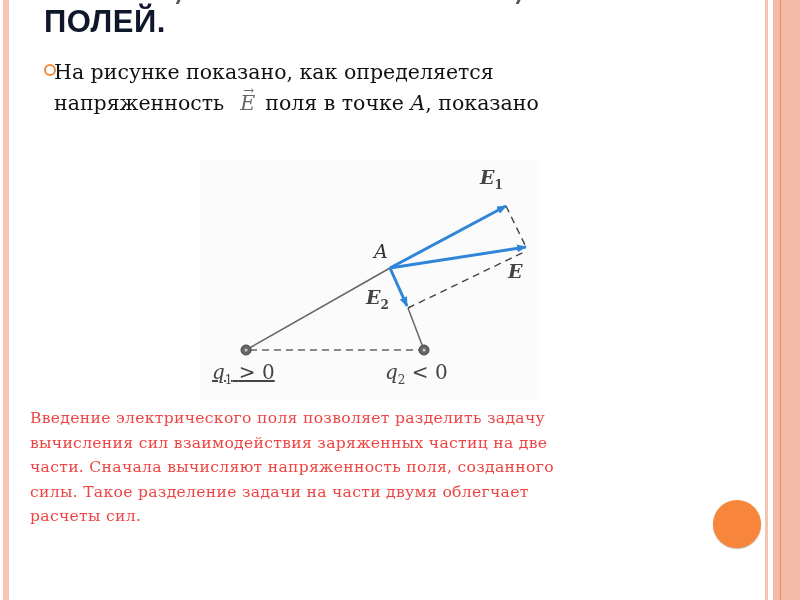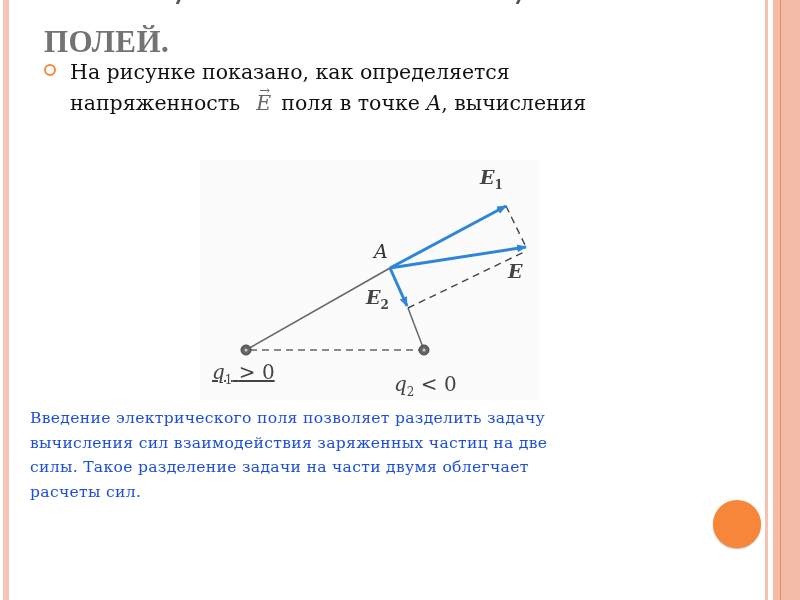--- a/index.html
+++ b/index.html
@@ -28,51 +28,51 @@
       position: absolute; left: 713px; top: 500px; width: 48px; height: 48px;
       border-radius: 50%; background: #f7863a;
       box-shadow: 0 1px 1px rgba(150,90,60,0.5);
     }
     .title-frag {
       position: absolute; top: -6px; width: 6px; height: 10px;
       border-left: 3px solid #4f5562; transform: skewX(-25deg);
     }
     .title {
       position: absolute; left: 44px; top: 2px;
-      font-family: Liberation Serif, serif;
-      font-weight: bold; font-size: 31px; color: #737373;
-      letter-spacing: 0.5px; line-height: 40px; margin-top: 20px;
+      font-family: Liberation Sans, sans-serif;
+      font-weight: bold; font-size: 31px; color: #0f172a;
+      letter-spacing: 0.5px; line-height: 40px;
     }
     .bullet {
       position: absolute; left: 44px; top: 64px;
       width: 8px; height: 8px; border: 2.5px solid #f28a3c; border-radius: 50%;
     }
     .bullet-text {
-      position: absolute; left: 70px; top: 57px; width: 680px;
+      position: absolute; left: 54px; top: 57px; width: 680px;
       font-family: "DejaVu Serif", "Liberation Serif", serif;
       font-size: 20.5px; line-height: 31px; color: #111;
     }
     .bullet-text .it { font-style: italic; }
     .bullet-text sub { font-size: 12px; font-style: italic; vertical-align: -3px; }
     .vecE {
       display: inline-block; position: relative; font-style: italic;
       color: #666; font-family: "DejaVu Serif", serif; margin: 0 10px 0 16px;
     }
     .vecE::before {
       content: "\2192"; position: absolute; left: 3px; top: -13px; font-size: 13px;
       font-style: normal; color: #666;
     }
     .diagram {
       position: absolute; left: 200px; top: 160px; width: 340px; height: 240px;
       background: #fbfbfb;
     }
     .body-text {
       position: absolute; left: 30px; top: 406px; width: 720px;
       font-family: "DejaVu Serif", "Liberation Serif", serif;
-      font-size: 15.6px; line-height: 24.5px; color: #1d4ed8; letter-spacing: 0.3px;
+      font-size: 15.6px; line-height: 24.5px; color: #ef4444; letter-spacing: 0.3px;
     }
     .body-text .line { display: block; white-space: nowrap; }
   </style>
 </head>
 <body>
 
 <div class="left-border"></div>
 <div class="right-thin"></div>
 <div class="right-band"></div>
 <div class="right-band-line"></div>
@@ -81,21 +81,21 @@
 <div class="title-frag" style="left:178px;"></div>
 <div class="title-frag" style="left:518px;"></div>
 
 <div class="title">ПОЛЕЙ.</div>
 
 <div class="bullet"></div>
 <div class="bullet-text">
   <div>На рисунке показано, как определяется</div>
   <div>
     <span>напряженность</span><span class="vecE">E</span><span>поля в точке</span>
-    <span class="it">A</span><span>, вычисления</span>
+    <span class="it">A</span><span>, показано</span>
   </div>
 </div>
 
 <div class="diagram">
   <svg width="340" height="240" viewBox="200 160 340 240" xmlns="http://www.w3.org/2000/svg">
     <defs>
       <marker id="arr" markerWidth="10" markerHeight="8" refX="9" refY="4" orient="auto" markerUnits="userSpaceOnUse">
         <path d="M0,0 L10,4 L0,8 z" fill="#2f86d8"></path>
       </marker>
     </defs>
@@ -116,21 +116,22 @@
     <circle cx="246" cy="350" r="5" fill="#666" stroke="#444" stroke-width="1"></circle>
     <circle cx="246" cy="350" r="1.5" fill="#ccc"></circle>
     <circle cx="424" cy="350" r="5" fill="#666" stroke="#444" stroke-width="1"></circle>
     <circle cx="424" cy="350" r="1.5" fill="#ccc"></circle>
   </svg>
   <span style="position:absolute;left:174px;top:80px;font:italic 19px 'DejaVu Serif',serif;color:#333;">A</span>
   <span style="position:absolute;left:280px;top:6px;font:italic bold 19px 'DejaVu Serif',serif;color:#444;"><span>E</span><sub style="font-size:12px;font-style:normal;">1</sub></span>
   <span style="position:absolute;left:308px;top:100px;font:italic bold 19px 'DejaVu Serif',serif;color:#444;">E</span>
   <span style="position:absolute;left:166px;top:126px;font:italic bold 19px 'DejaVu Serif',serif;color:#444;"><span>E</span><sub style="font-size:12px;font-style:normal;">2</sub></span>
   <span style="position:absolute;left:12px;top:200px;font:20px 'DejaVu Serif',serif;color:#444;text-decoration:underline;"><i>q</i><sub style="font-size:12px;">1</sub> <span>&gt; 0</span></span>
-  <span style="position:absolute;left:194px;top:200px;font:20px 'DejaVu Serif',serif;color:#444;margin-top:12px;"><i>q</i><sub style="font-size:12px;">2</sub> <span>&lt; 0</span></span>
+  <span style="position:absolute;left:185px;top:200px;font:20px 'DejaVu Serif',serif;color:#444;"><i>q</i><sub style="font-size:12px;">2</sub> <span>&lt; 0</span></span>
 </div>
 
 <div class="body-text">
   <span class="line">Введение электрического поля позволяет разделить задачу</span>
   <span class="line">вычисления сил взаимодействия заряженных частиц на две</span>
+  <span class="line">части. Сначала вычисляют напряженность поля, созданного</span>
   <span class="line">силы. Такое разделение задачи на части двумя облегчает</span>
   <span class="line">расчеты сил.</span>
 </div>
 
 </body></html>

